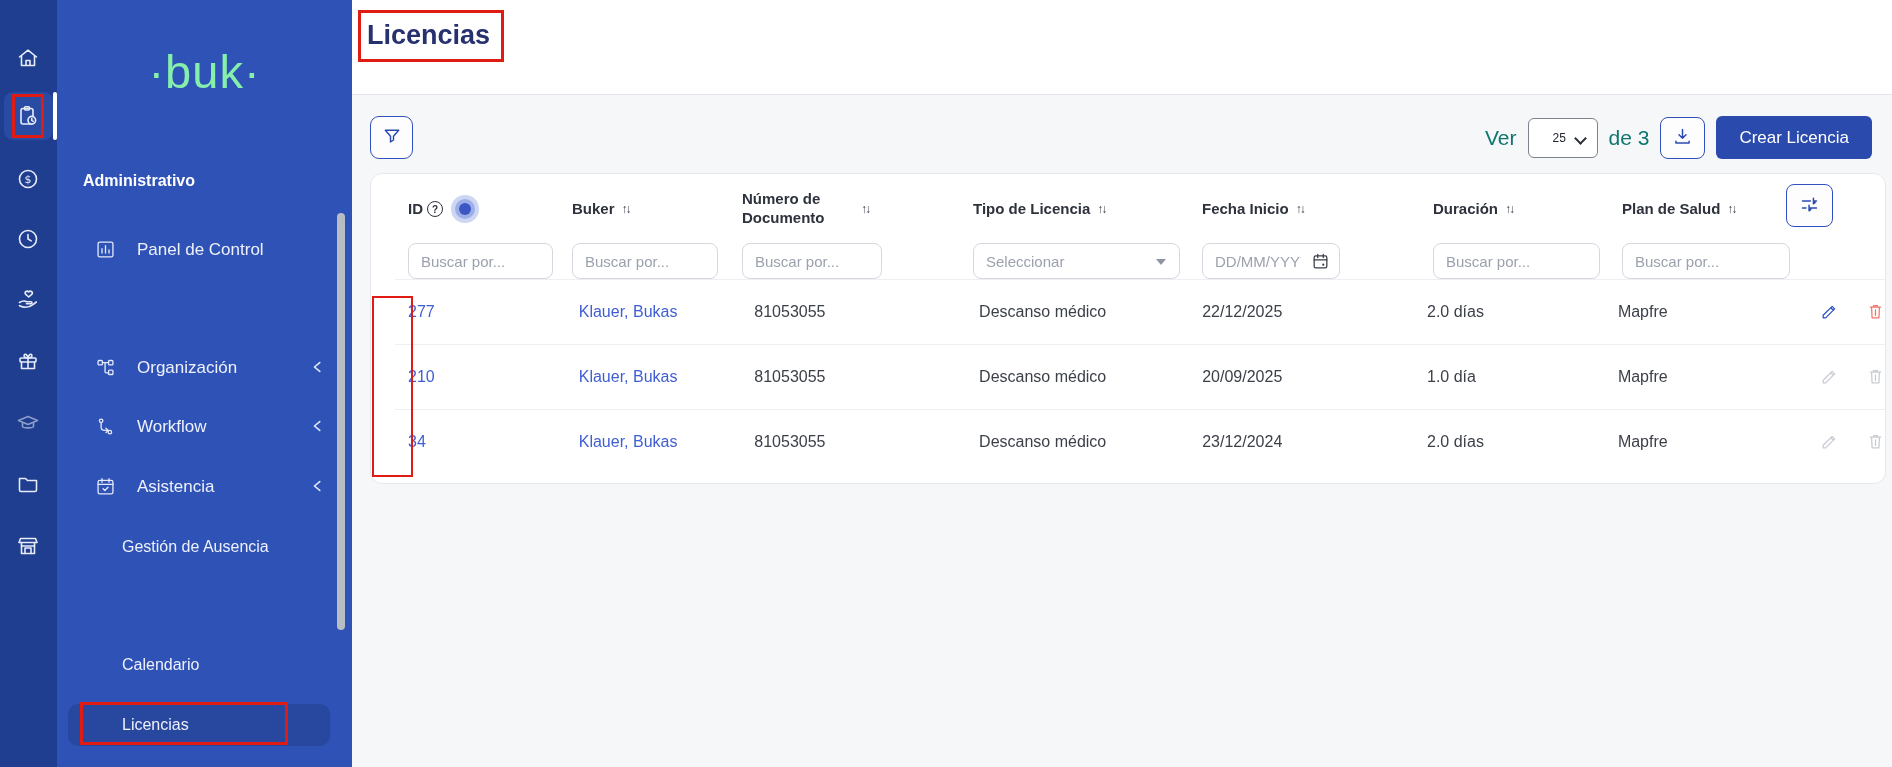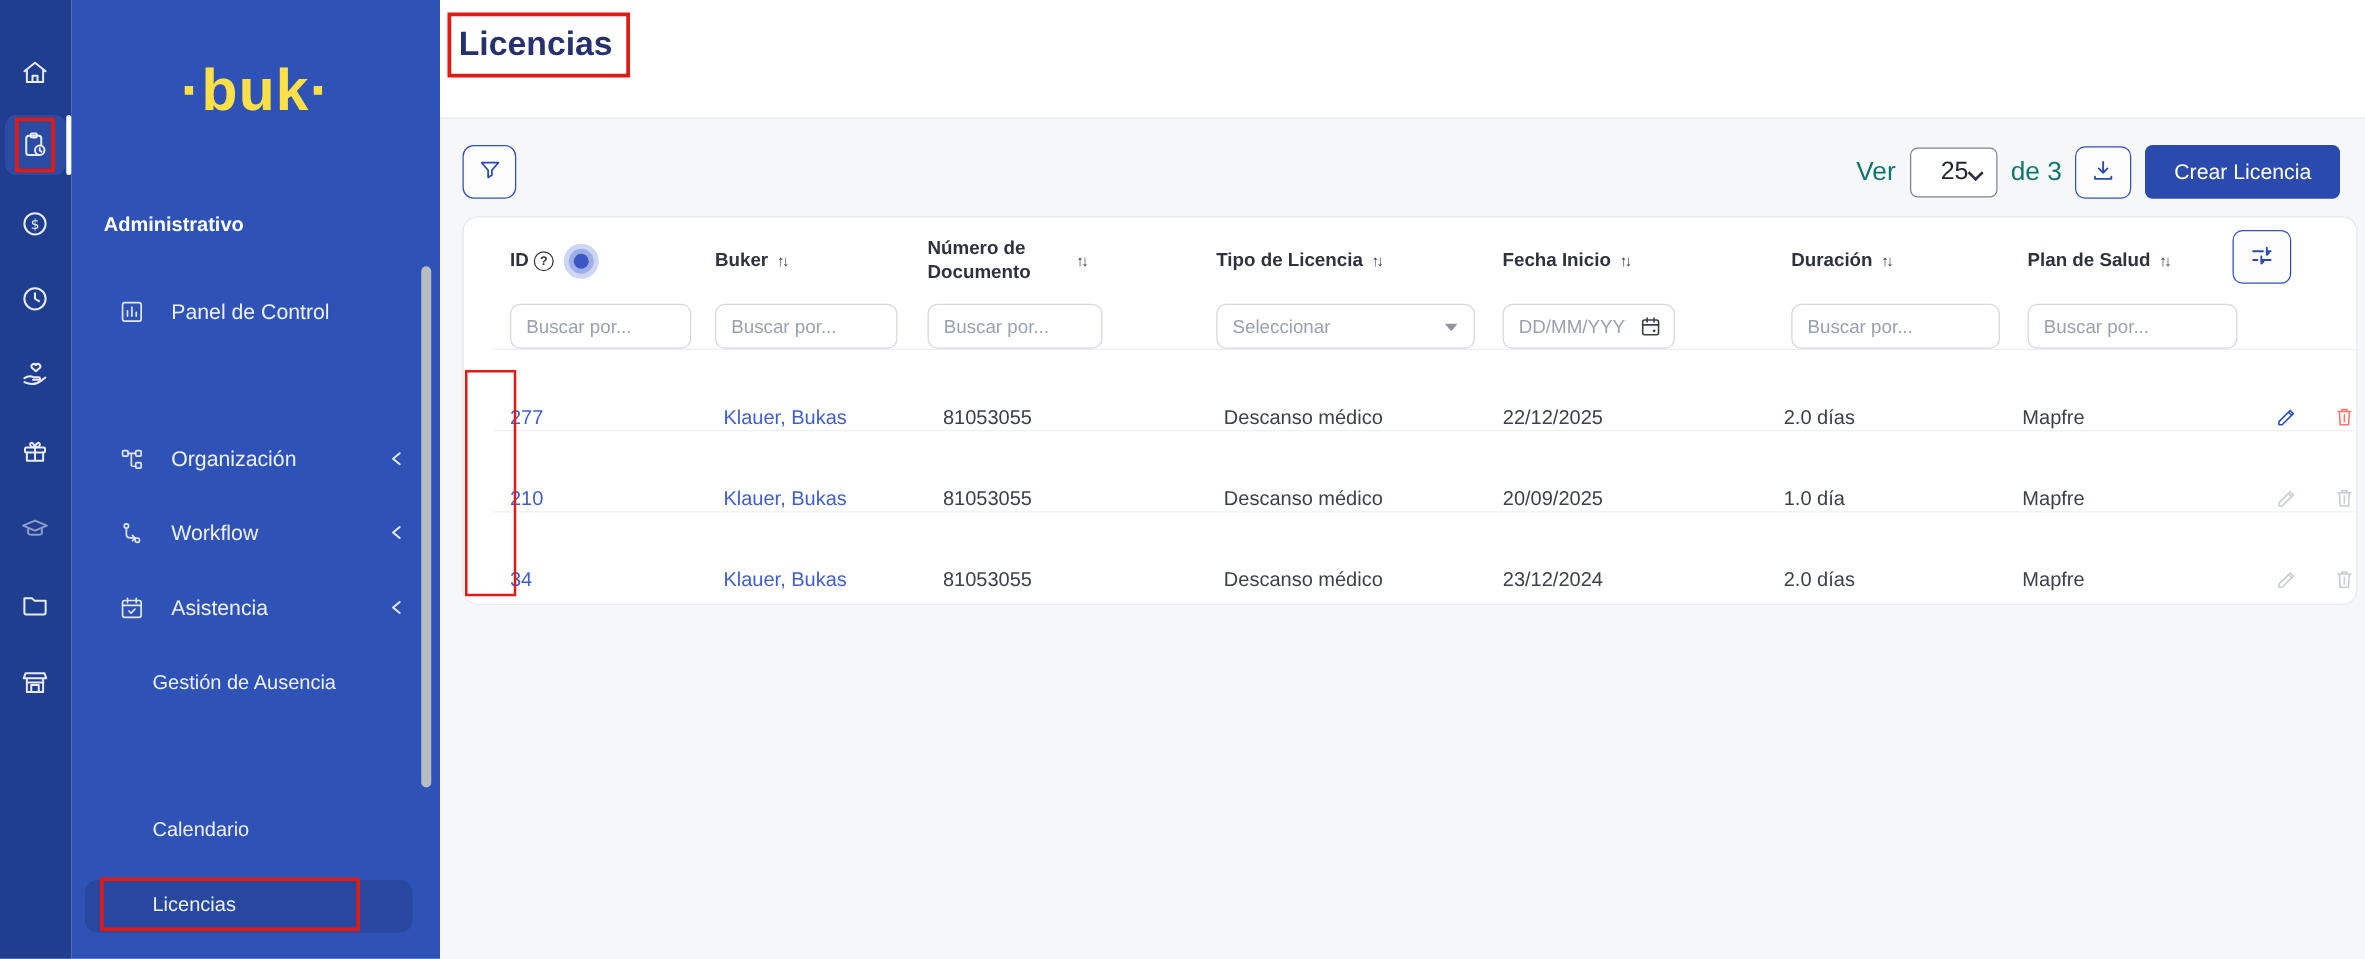--- a/index.html
+++ b/index.html
@@ -14,21 +14,21 @@
     stroke-linecap:round; stroke-linejoin:round; }
   .rail-icon.dim svg { opacity:.55; }
   .rail-active-bg { position:absolute; left:4px; top:92px; width:49px; height:48px;
     background:#2a4ba3; border-radius:9px; }
   .rail-active-bar { position:absolute; left:53px; top:92px; width:4px; height:48px;
     background:#ffffff; border-radius:2px; }
 
   
   .sidebar { position:absolute; left:57px; top:0; width:295px; height:767px; background:#2e52b6; z-index:4; }
   .logo { position:absolute; top:44px; left:0; width:295px; text-align:center;
-    color:#fde047; font-size:47px; font-weight:700; letter-spacing:1px; }
+    color:#86efac; font-size:47px; font-weight:400; letter-spacing:1px; }
   .section-label { position:absolute; top:172px; left:26px; color:#ffffff; font-size:16px; font-weight:700; }
   .side-item { position:absolute; left:0; width:295px; height:36px; display:flex; align-items:center;
     color:#eef1fb; font-size:17px; cursor:pointer;padding-left:48px; }
   .side-item .mi { position:absolute; left:38px; width:22px; height:22px; }
   .side-item .mi svg { width:21px; height:21px; stroke:#e4e9f8; fill:none; stroke-width:1.5;
     stroke-linecap:round; stroke-linejoin:round; }
   .side-item .lbl { position:absolute; left:80px; white-space:nowrap; }
   .side-item .chev { position:absolute; left:253px; width:18px; height:18px; }
   .side-item .chev svg { width:16px; height:16px; stroke:#e4e9f8; fill:none; stroke-width:1.8;
     stroke-linecap:round; stroke-linejoin:round; }
@@ -49,21 +49,21 @@
   .filter-btn { position:absolute; left:18px; top:116px; width:43px; height:43px; background:#fdfdfe;
     border:1px solid #3150bd; border-radius:9px; display:flex; align-items:center; justify-content:center;
     cursor:pointer; }
   .filter-btn svg { width:20px; height:20px; stroke:#2b49b2; fill:none; stroke-width:1.7;
     stroke-linejoin:round; stroke-linecap:round; }
 
   .top-controls { position:absolute; right:20px; top:116px; height:43px; display:flex;
     align-items:center; gap:11px; }
   .tc-text { font-size:21px; color:#0f766e; }
   .page-size { width:70px; height:40px; background:#ffffff; border:1px solid #7d828c; border-radius:6px;
-    display:flex; align-items:center; padding:0 24px; font-size:20px; color:#23262e; cursor:pointer;
+    display:flex; align-items:center; padding:0 24px; font-size:12px; color:#23262e; cursor:pointer;
     position:relative; }
   .page-size .caret { position:absolute; right:12px; top:15px; width:9px; height:9px;
     border-right:2px solid #2b2f38; border-bottom:2px solid #2b2f38; transform:rotate(45deg); }
   .dl-btn { width:45px; height:42px; background:#fdfdfe; border:1px solid #3150bd; border-radius:8px;
     display:flex; align-items:center; justify-content:center; cursor:pointer; }
   .dl-btn svg { width:21px; height:21px; stroke:#2b49b2; fill:none; stroke-width:1.7;
     stroke-linecap:round; stroke-linejoin:round; }
   .create-btn { height:43px; padding:0 23px; background:#2b4aad; border:none; border-radius:6px;
     color:#ffffff; font-size:17px; font-family:"Liberation Sans",sans-serif; cursor:pointer; }
 
@@ -97,21 +97,21 @@
     overflow:hidden; }
   .date-field .ph { white-space:nowrap; overflow:hidden; width:86px; }
   .date-field svg { position:absolute; right:9px; top:8px; width:19px; height:19px; stroke:#3a3e48;
     fill:none; stroke-width:1.6; stroke-linecap:round; stroke-linejoin:round; background:#fff; }
   .cols-btn { position:absolute; top:10px; left:1415px; width:47px; height:43px; background:#fdfdfe;
     border:1px solid #3150bd; border-radius:8px; display:flex; align-items:center; justify-content:center;
     cursor:pointer; }
   .cols-btn svg { width:21px; height:21px; stroke:#2b49b2; fill:none; stroke-width:1.7;
     stroke-linecap:round; stroke-linejoin:round; }
 
-  .trow { display:flex; align-items:flex-end; height:65px; border-top:1px solid #edeff3;gap:36px; }
+  .trow { display:flex; align-items:center; height:65px; border-top:1px solid #edeff3;gap:36px; }
   .td { padding-left:13px; font-size:16px; color:#3c4049; white-space:nowrap; }
   .td a { color:#3f5ed2; text-decoration:none; cursor:pointer; }
   .actions { display:flex; align-items:center; gap:26px; padding-left:20px; }
   .act { width:20px; height:20px; cursor:pointer; background:none; border:none; padding:0; }
   .act svg { width:19px; height:19px; fill:none; stroke-width:1.6; stroke-linecap:round;
     stroke-linejoin:round; }
   .pencil-on svg { stroke:#2b4fc0; }
   .trash-on  svg { stroke:#f3776c; }
   .icon-off  svg { stroke:#c8cbd2; }
 

